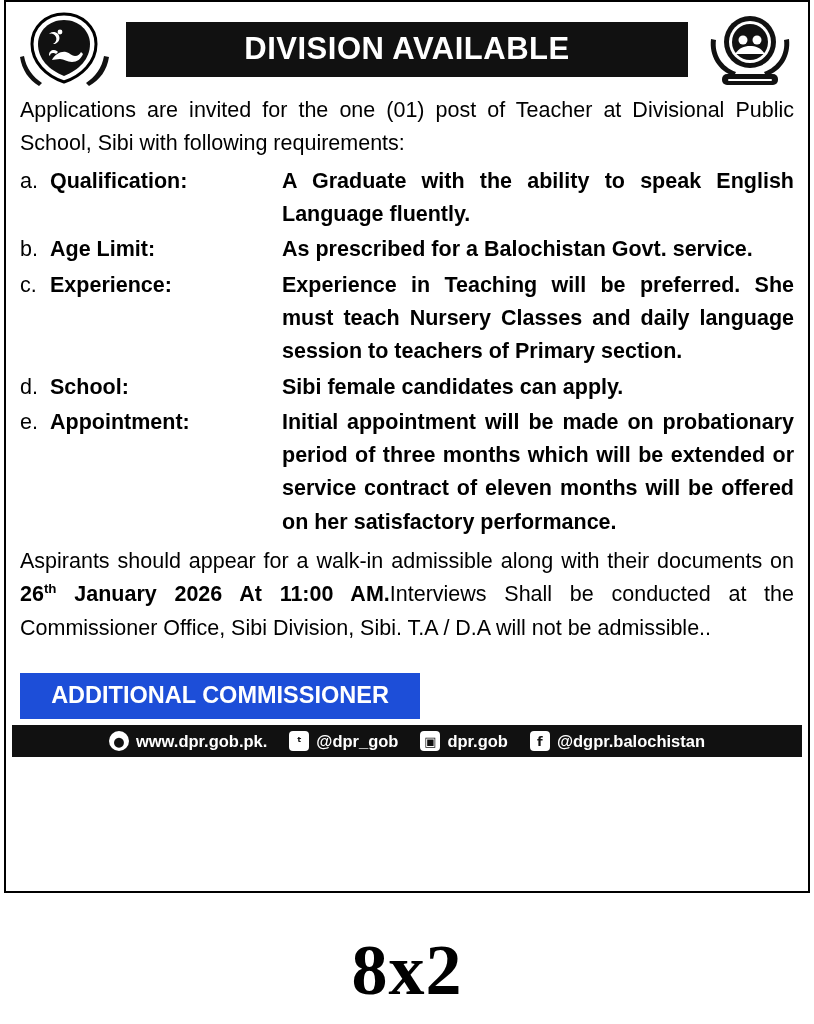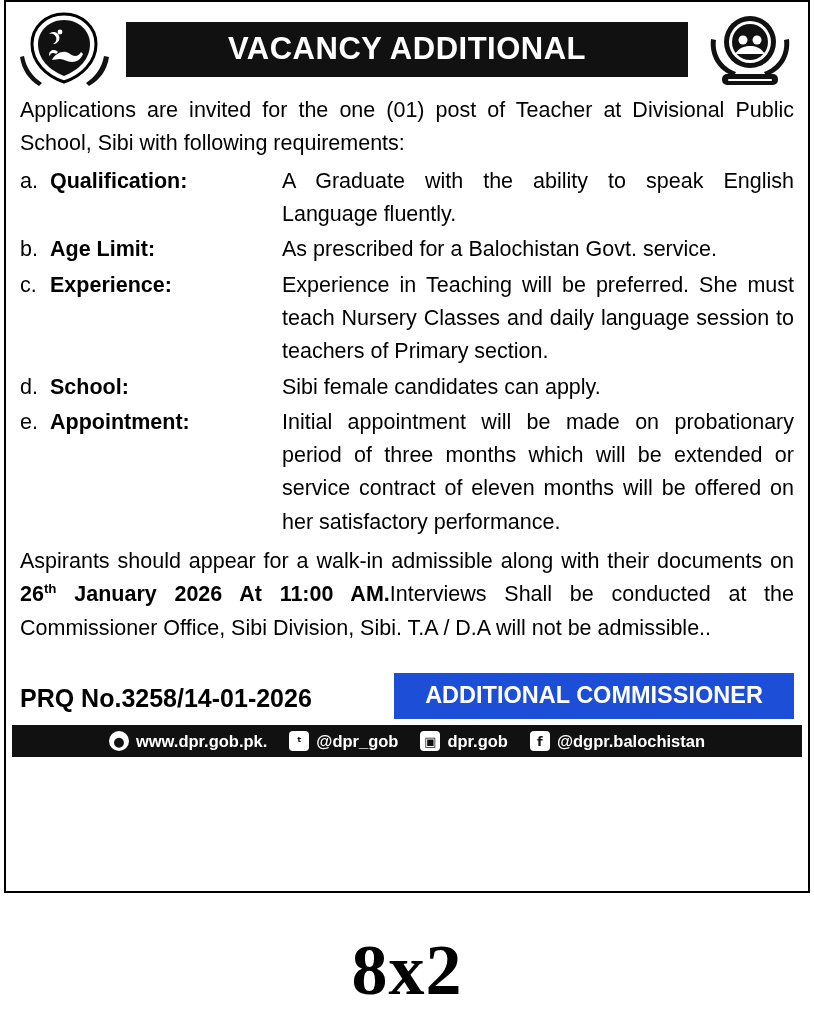--- a/index.html
+++ b/index.html
@@ -72,20 +72,21 @@
     white-space: nowrap;
   }
   .col-label {
     width: 232px;
     font-weight: bold;
     white-space: nowrap;
   }
   .col-value {
     text-align: justify;
     text-align-last: left;
+    font-weight: bold;
   }
   .closing {
     text-align: justify;
     margin-top: 4px;
   }
   .closing b { font-weight: bold; }
   sup { font-size: 0.62em; vertical-align: super; }
   
   .footer-row {
     display: flex;
@@ -163,21 +164,21 @@
         <path d="M48 10 C33 10 22 21 22 34 C22 49 33 60 48 66 C63 60 74 49 74 34 C74 21 63 10 48 10 Z" fill="#111111"></path>
         <path d="M33 24 a6 6 0 1 1 4 10 a5 5 0 1 0 -4 -10 Z" fill="#ffffff"></path>
         <circle cx="44" cy="22" r="2.4" fill="#ffffff"></circle>
         <path d="M36 50 c3-6 9-9 14-8 c4 1 6 4 9 4 c3 0 5-2 6-4 l2 2 c-2 5-6 8-11 8 c-5 0-8-3-12-3 c-3 0-6 1-8 1 Z" fill="#ffffff"></path>
         <path d="M33 45 c0-3 2-5 5-5 c2 0 3 1 4 2 l-2 2 c-1-1-2-1-3-1 c-2 0-3 1-3 3 Z" fill="#ffffff"></path>
         <path d="M8 46 c2 12 9 21 18 27 l-3 3 C13 70 6 60 4 47 Z" fill="#111111"></path>
         <path d="M88 46 c-2 12-9 21-18 27 l3 3 c11-6 18-16 20-29 Z" fill="#111111"></path>
       </svg>
     </div>
 
-    <div class="title-bar">VACANCY ADDITIONAL</div>
+    <div class="title-bar">DIVISION AVAILABLE</div>
 
     <div class="logo-right">
       <svg width="96" height="78" viewBox="0 0 96 78" aria-hidden="true">
         <circle cx="48" cy="32" r="26" fill="#111111"></circle>
         <circle cx="48" cy="32" r="21" fill="#ffffff"></circle>
         <circle cx="48" cy="32" r="18" fill="#111111"></circle>
         <circle cx="41" cy="30" r="4.5" fill="#ffffff"></circle>
         <circle cx="55" cy="30" r="4.5" fill="#ffffff"></circle>
         <path d="M33 44 c4-6 9-8 15-8 c6 0 11 2 15 8 Z" fill="#ffffff"></path>
         <path d="M14 30 c-2 14 6 27 20 32 l-2 4 C16 61 7 46 9 29 Z" fill="#111111"></path>
@@ -218,21 +219,20 @@
           <td class="col-label">Appointment:</td>
           <td class="col-value">Initial appointment will be made on probationary period of three months which will be extended or service contract of eleven months will be offered on her satisfactory performance.</td>
         </tr>
       </tbody>
     </table>
 
     <p class="closing"><span>Aspirants should appear for a walk-in admissible along with their documents on </span><b>26</b><b><sup>th</sup></b><b> January 2026 At 11:00 AM.</b><span>Interviews Shall be conducted at the Commissioner Office, Sibi Division, Sibi. T.A / D.A will not be admissible..</span></p>
   </div>
 
   <div class="footer-row">
-    <div class="prq">PRQ No.3258/14-01-2026</div>
     <div class="signoff">
       <div>ADDITIONAL COMMISSIONER</div>
     </div>
   </div>
 
   <div class="social-bar">
     <div class="social-item">
       <span class="glyph round">●</span>
       <span>www.dpr.gob.pk.</span>
     </div>

